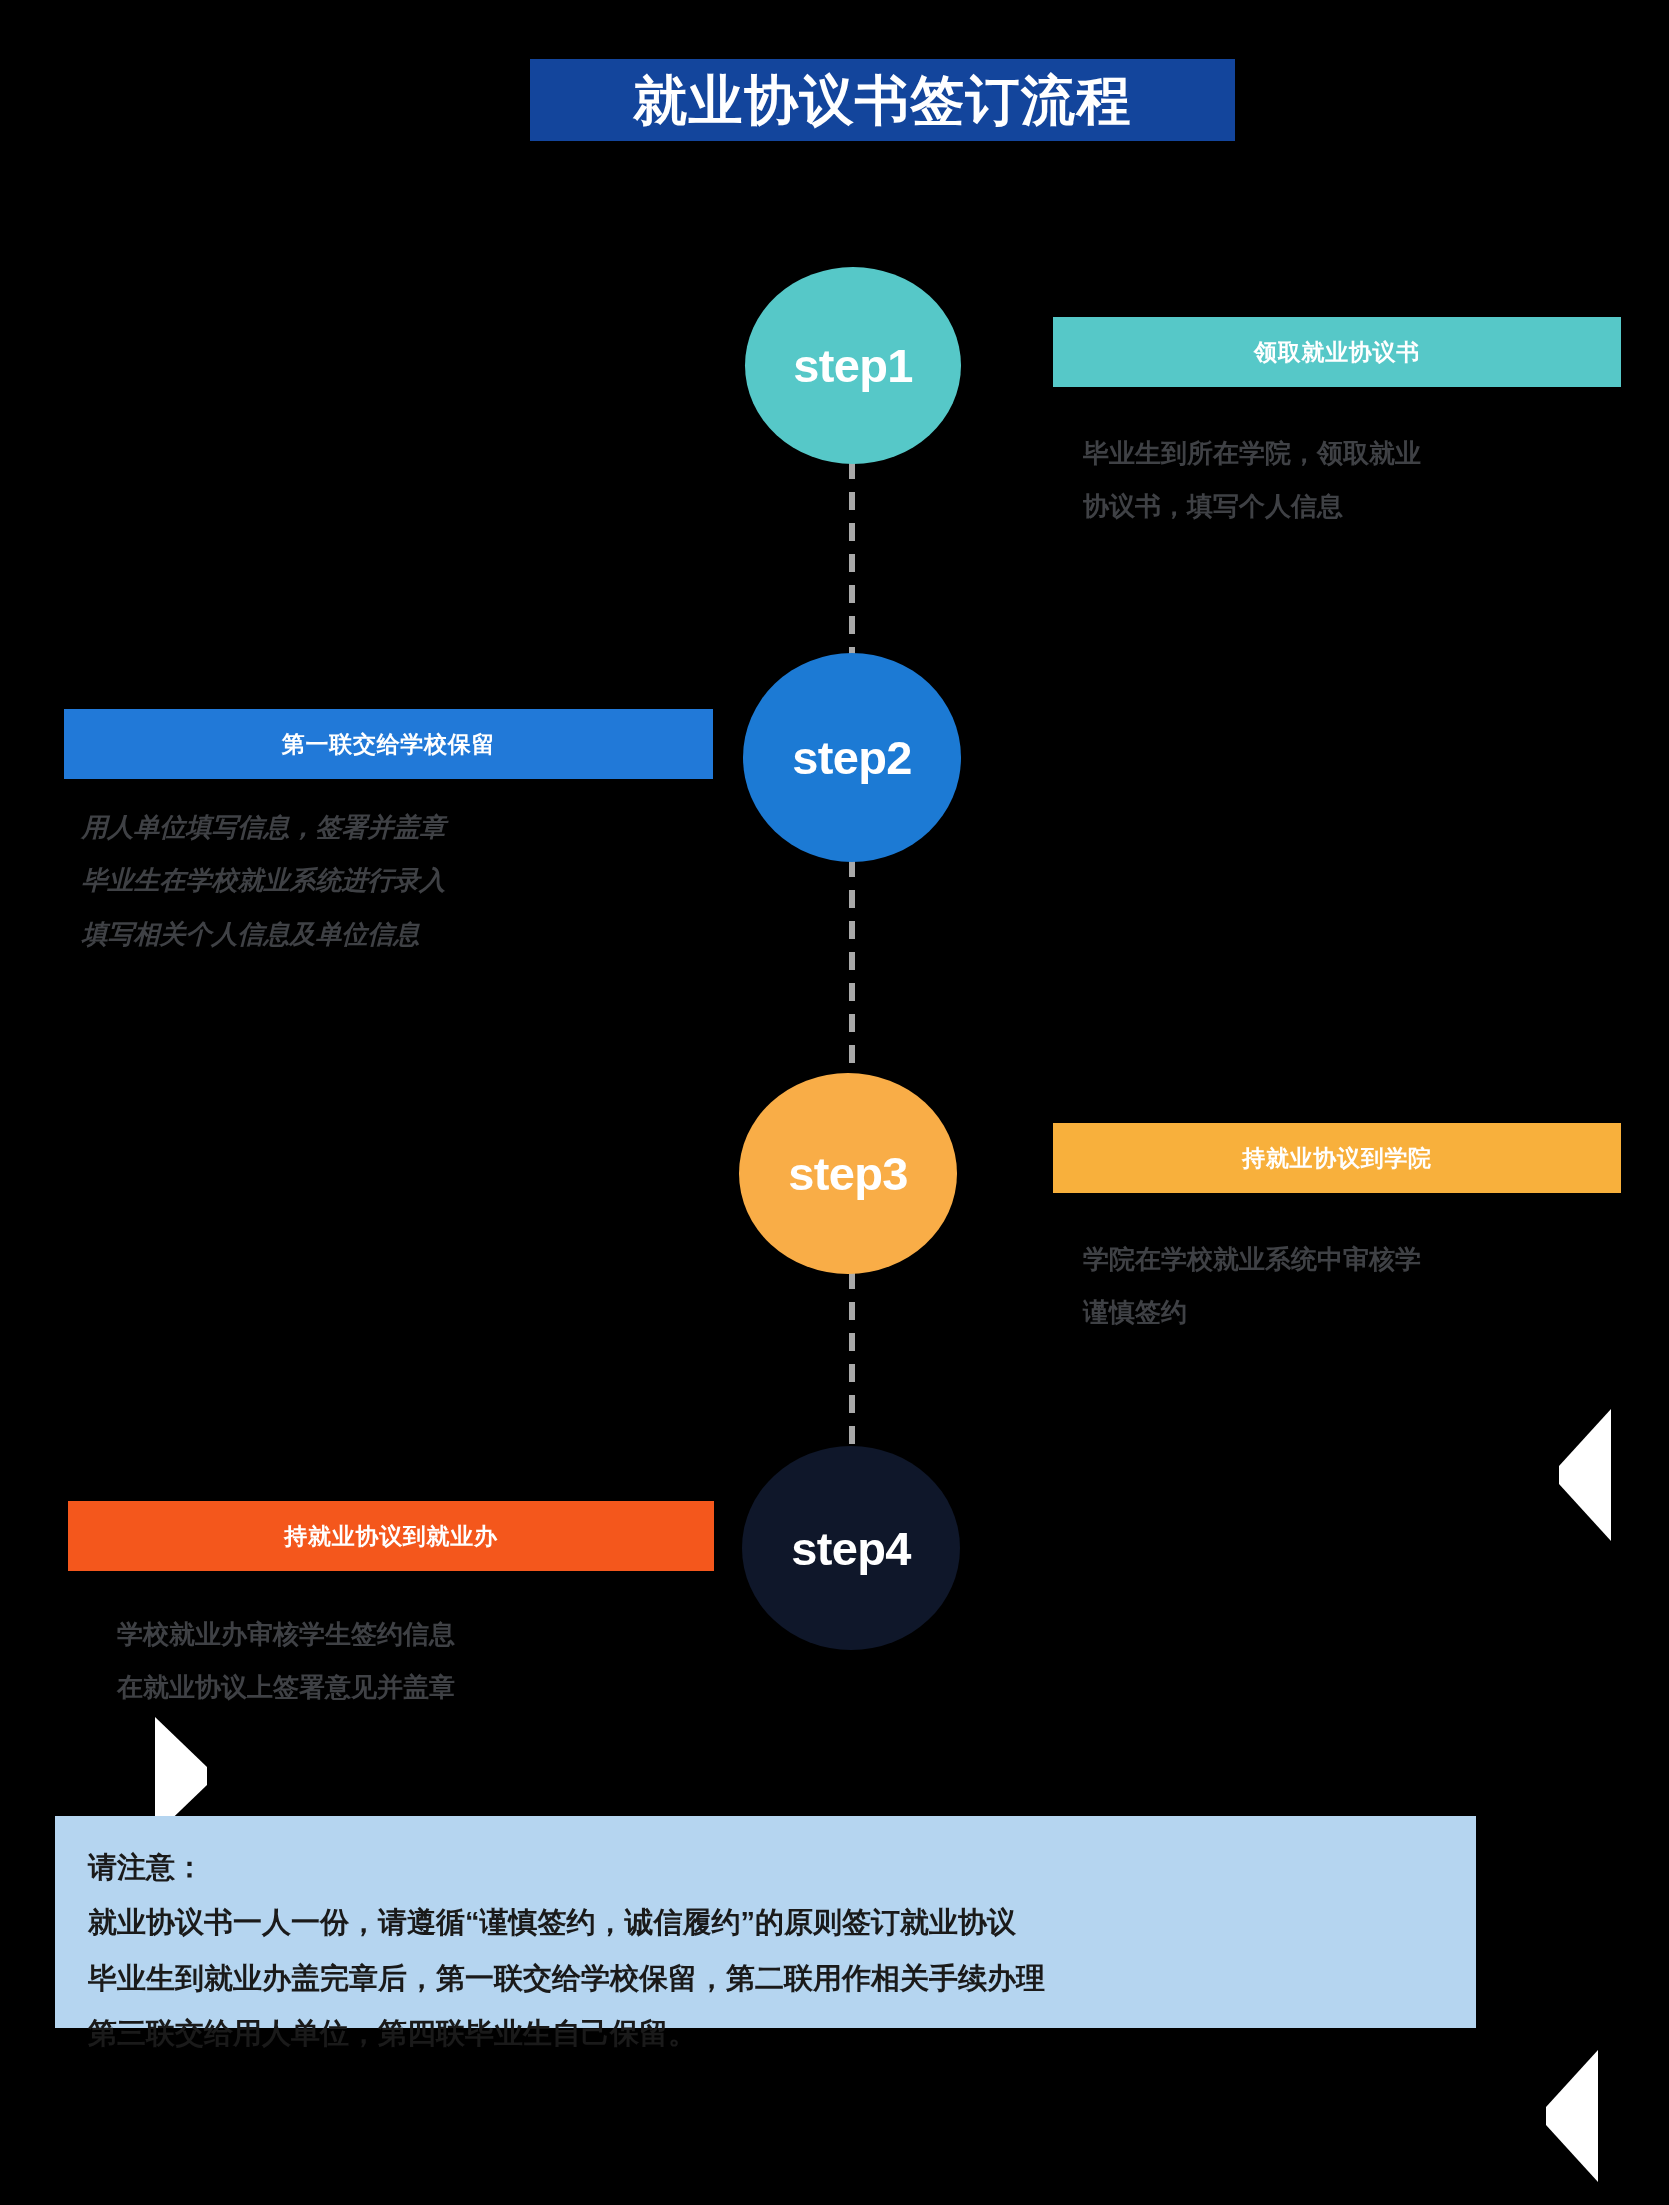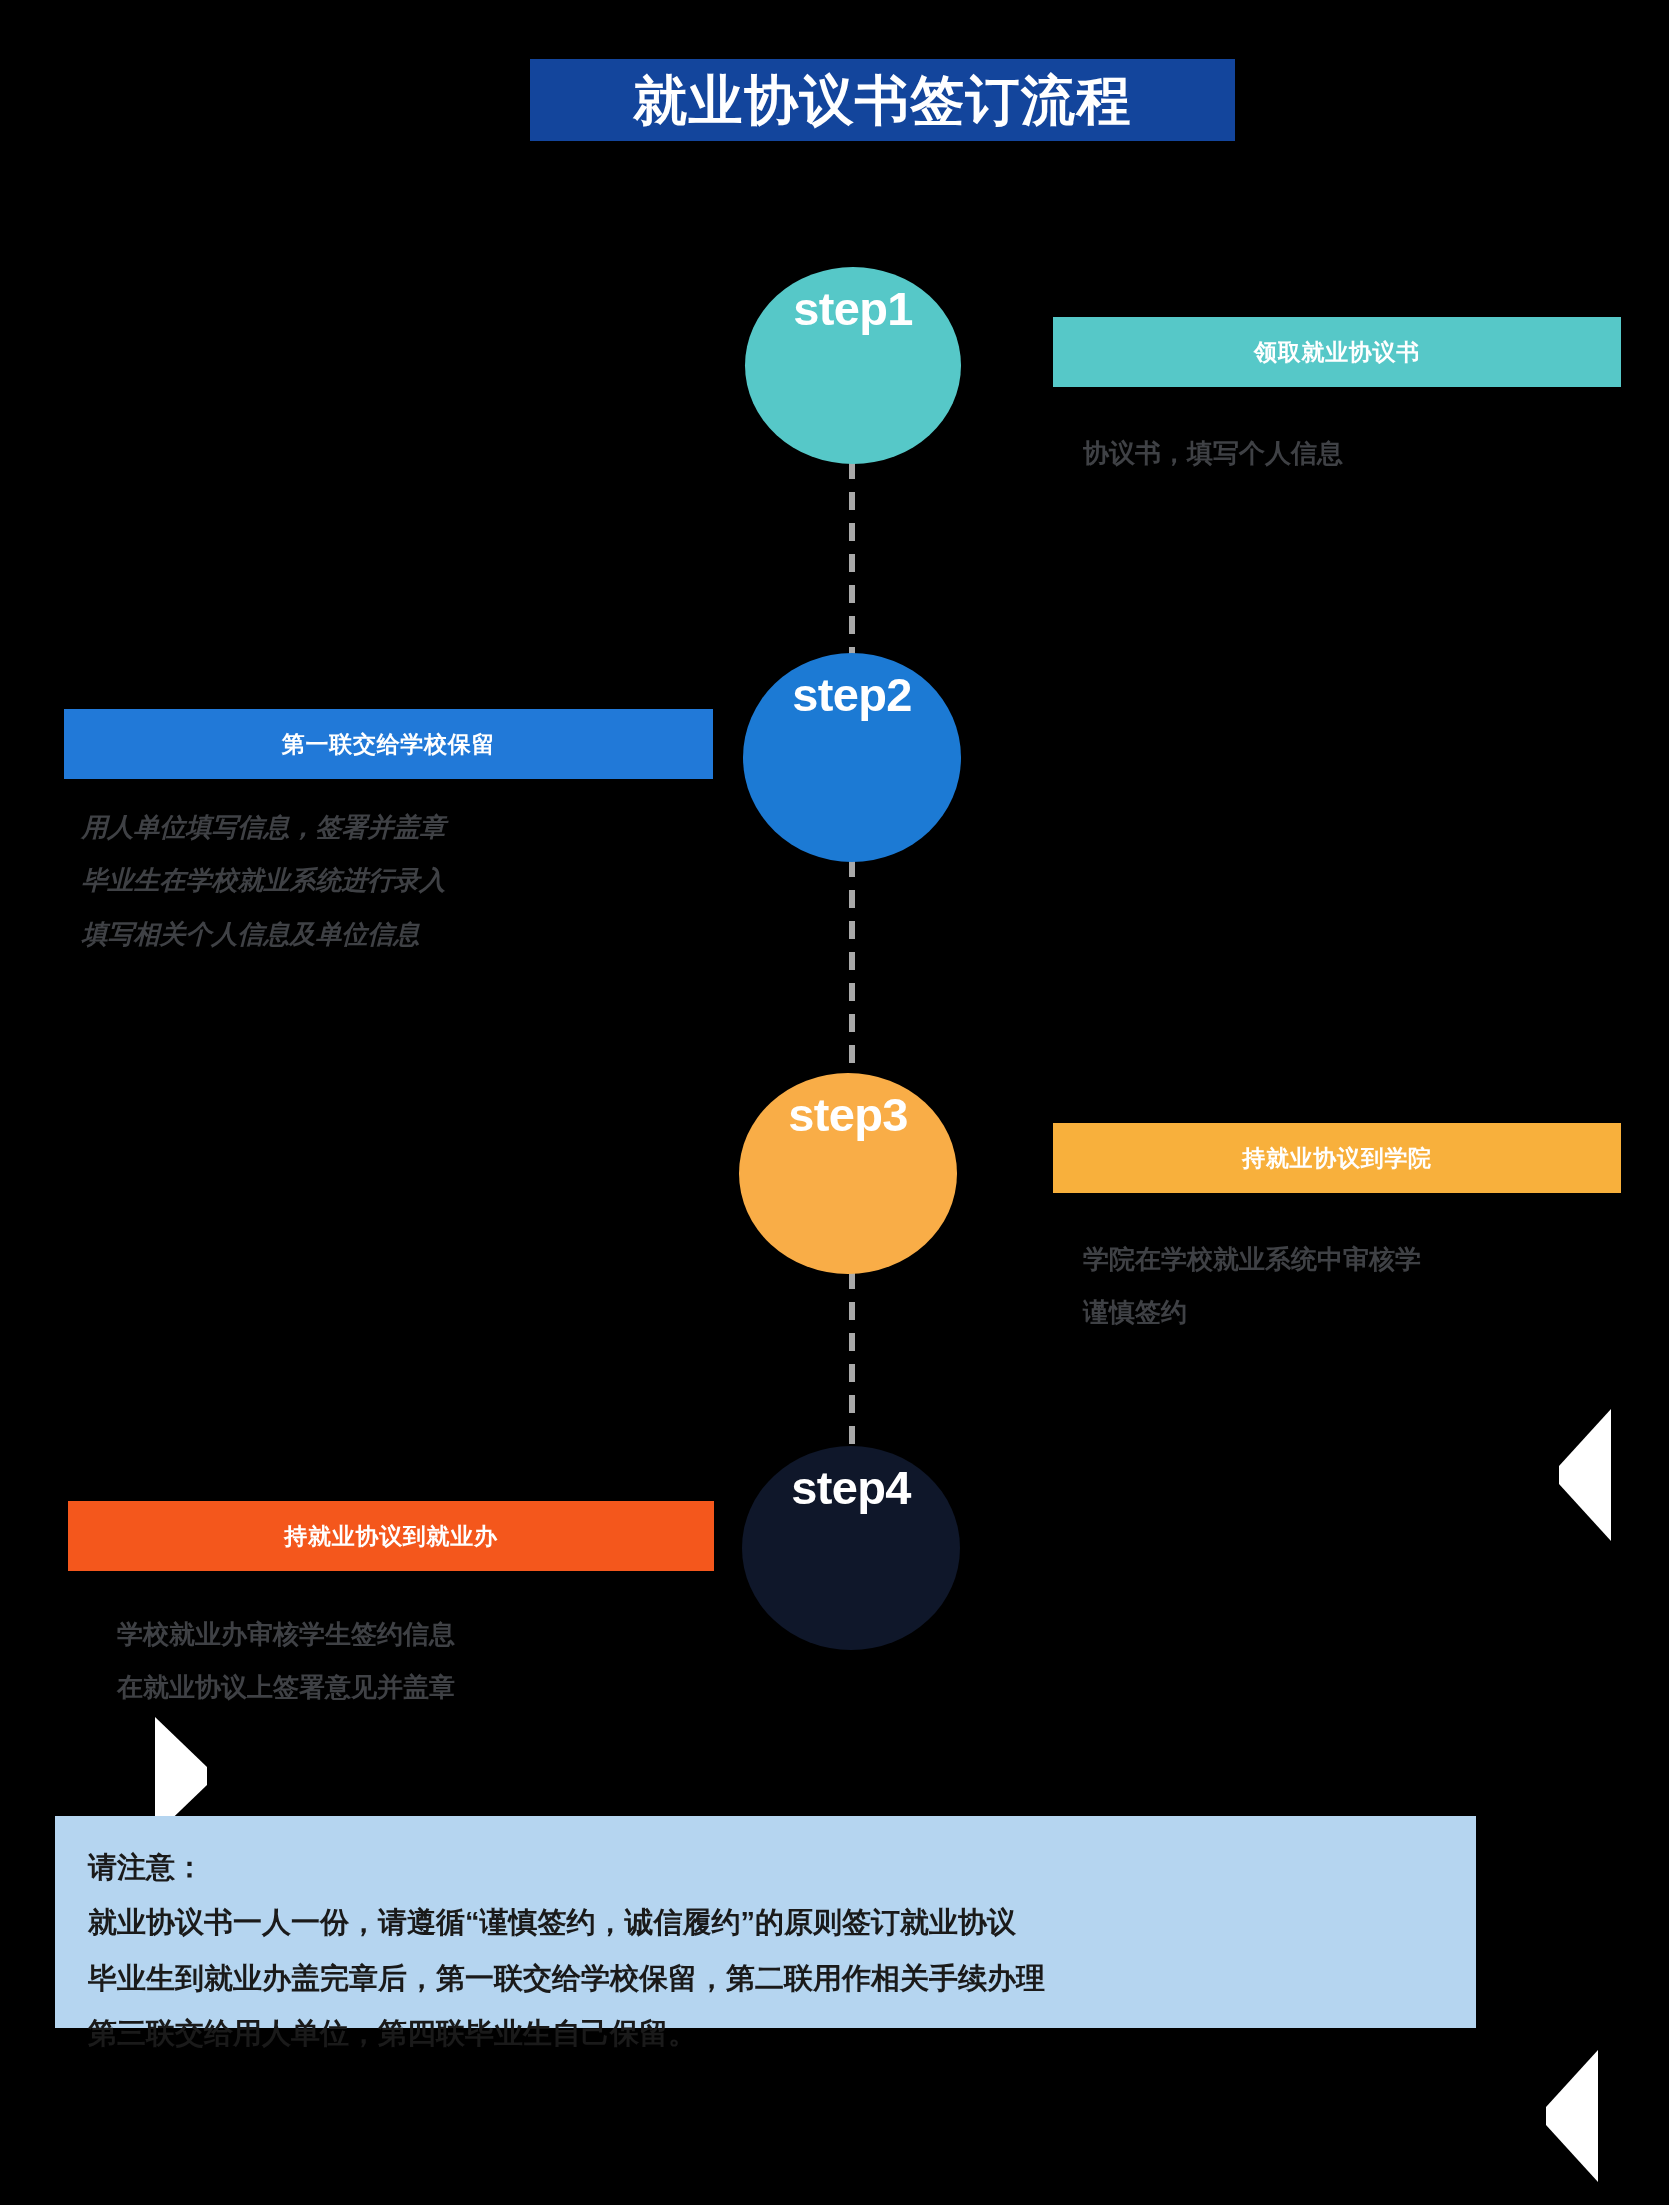--- a/index.html
+++ b/index.html
@@ -42,21 +42,21 @@
     background-repeat:repeat-y;
   }
   #spine-1-2{ top:452px; height:193px; }
   #spine-2-3{ top:850px; height:216px; }
   #spine-3-4{ top:1262px; height:178px; }
 
   
   .step-circle{
     position:absolute;
     border-radius:50%;
-    display:flex; justify-content:center;
+    display:flex; align-items:center; justify-content:center;
   }
   .step-circle .step-label{
     color:#ffffff;
     font-size:47px;
     font-weight:bold;
     line-height:1;
     letter-spacing:-0.7px;
   }
   #step-circle-1{ left:736px; top:258px;  width:216px; height:197px; background:#56c8c8; }
   #step-circle-2{ left:734px; top:644px;  width:218px; height:209px; background:#1c7ad4; }
@@ -155,20 +155,21 @@
 <div class="step-circle" id="step-circle-3">
   <span class="step-label">step3</span>
 </div>
 <div class="step-circle" id="step-circle-4">
   <span class="step-label">step4</span>
 </div>
 
 <div class="step-block" id="step-block-1">
   <div class="step-heading">领取就业协议书</div>
   <div class="step-desc">
+    <span class="desc-line">毕业生到所在学院，领取就业</span>
     <span class="desc-line">协议书，填写个人信息</span>
   </div>
 </div>
 
 <div class="step-block" id="step-block-2">
   <div class="step-heading">第一联交给学校保留</div>
   <div class="step-desc">
     <span class="desc-line">用人单位填写信息，签署并盖章</span>
     <span class="desc-line">毕业生在学校就业系统进行录入</span>
     <span class="desc-line">填写相关个人信息及单位信息</span>

